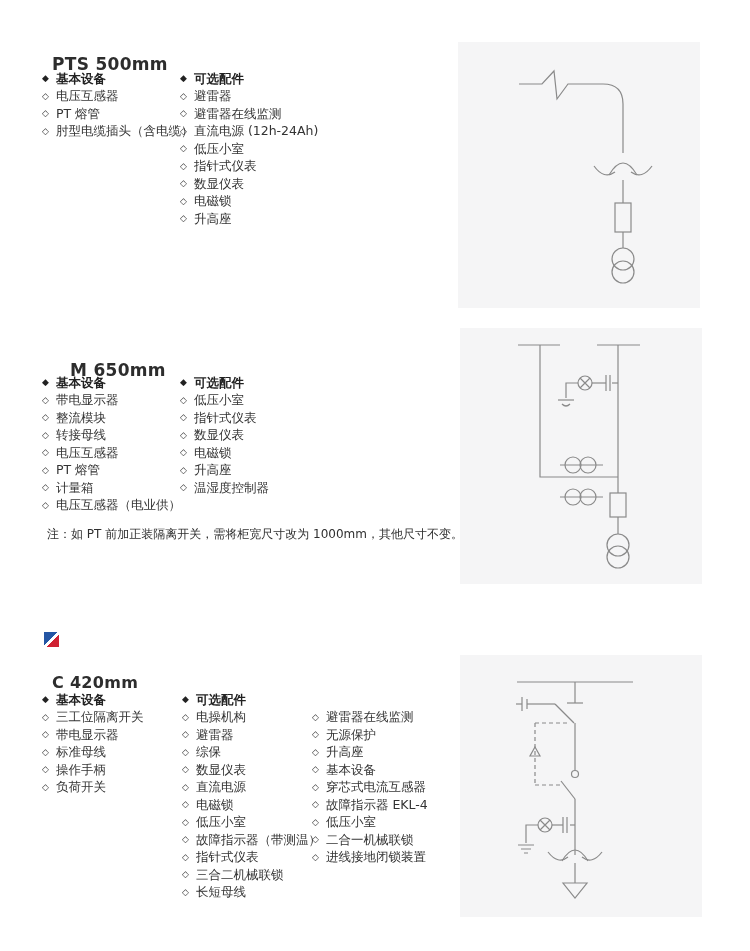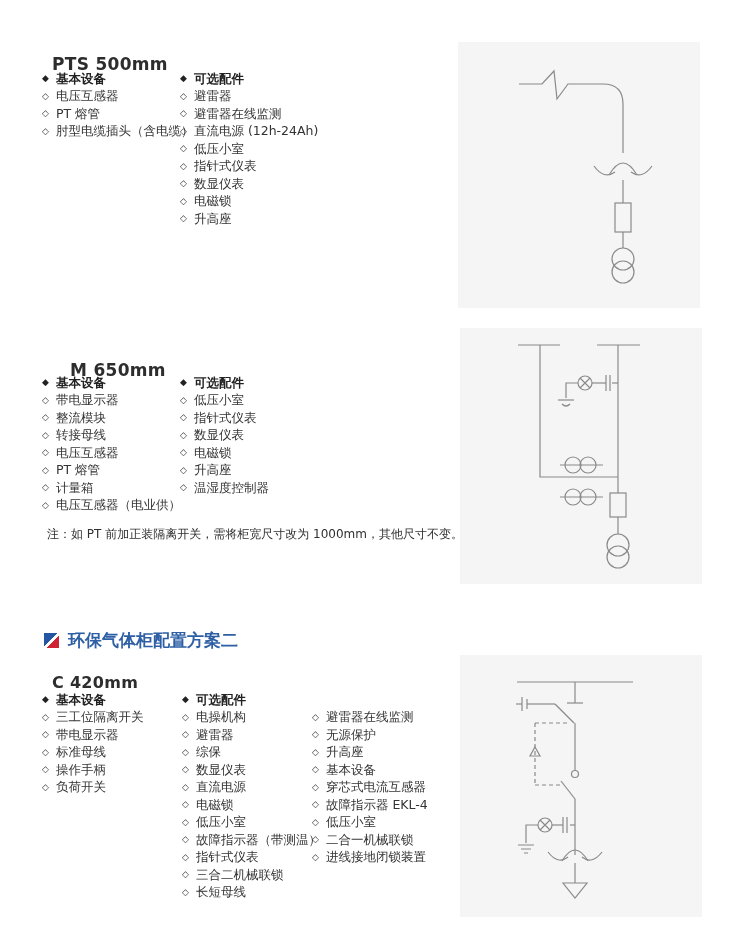--- a/index.html
+++ b/index.html
@@ -202,21 +202,20 @@
         <circle cx="128" cy="169" r="8"></circle>
         <rect x="150" y="165" width="16" height="24" fill="#f5f5f6"></rect>
         <circle cx="158" cy="217" r="11"></circle>
         <circle cx="158" cy="229" r="11"></circle>
       </g>
     </svg>
   </div>
 
   <div class="banner" id="banner3">
     <span class="sq"></span>
-    <span class="txt">环保气体柜配置方案二</span>
   </div>
   <h2 class="sec-title" id="t3">C 420mm</h2>
   <div class="list" id="s3c1">
       <div class="row hdr">
         <span class="bullet">◆</span>
         <span class="lbl">基本设备</span>
       </div>
       <div class="row">
         <span class="bullet">◇</span>
         <span class="lbl">三工位隔离开关</span>

